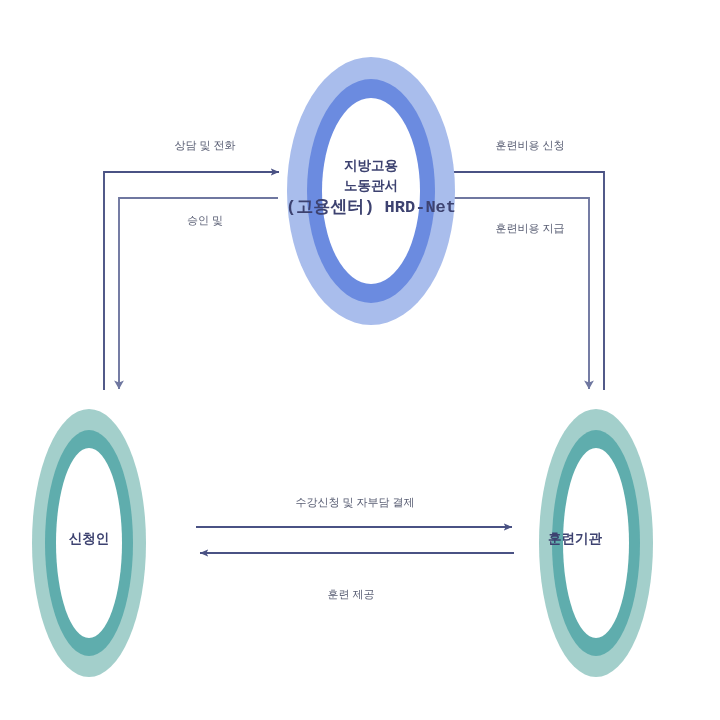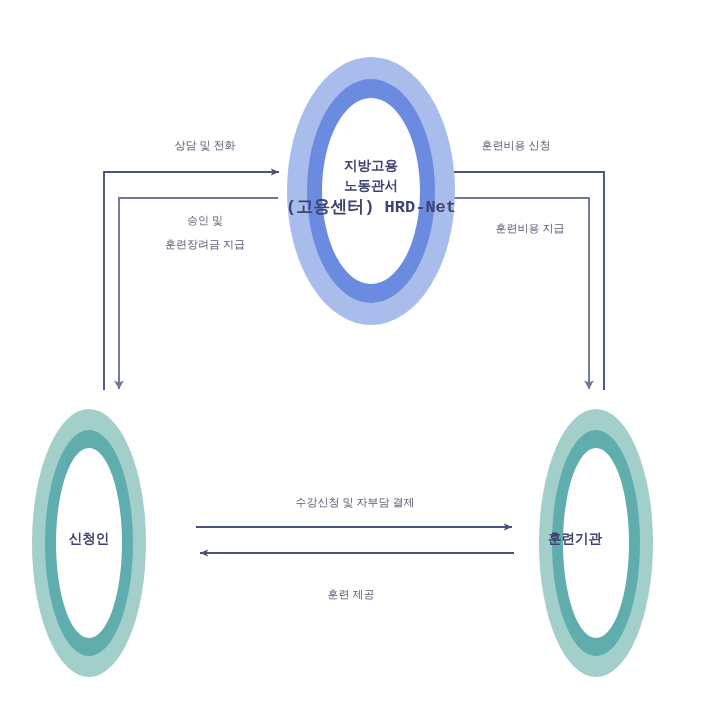--- a/index.html
+++ b/index.html
@@ -131,24 +131,23 @@
   <div class="node-label single" style="left:515px; top:529px; width:120px;">
     <span>훈련기관</span>
   </div>
 
   <div class="edge-label" style="left:125px; top:135px; width:160px;">
     <span>상담 및 전화</span>
   </div>
 
   <div class="edge-label" style="left:125px; top:208px; width:160px; line-height:2.2;">
     <span>승인 및</span>
-    <span>훈련장려금 지급</span>
   </div>
 
-  <div class="edge-label" style="left:436px; top:135px; width:160px;">
+  <div class="edge-label" style="left:450px; top:135px; width:160px;">
     <span>훈련비용 신청</span>
   </div>
 
   <div class="edge-label" style="left:450px; top:218px; width:160px;">
     <span>훈련비용 지급</span>
   </div>
 
   <div class="edge-label" style="left:235px; top:492px; width:240px;">
     <span>수강신청 및 자부담 결제</span>
   </div>

